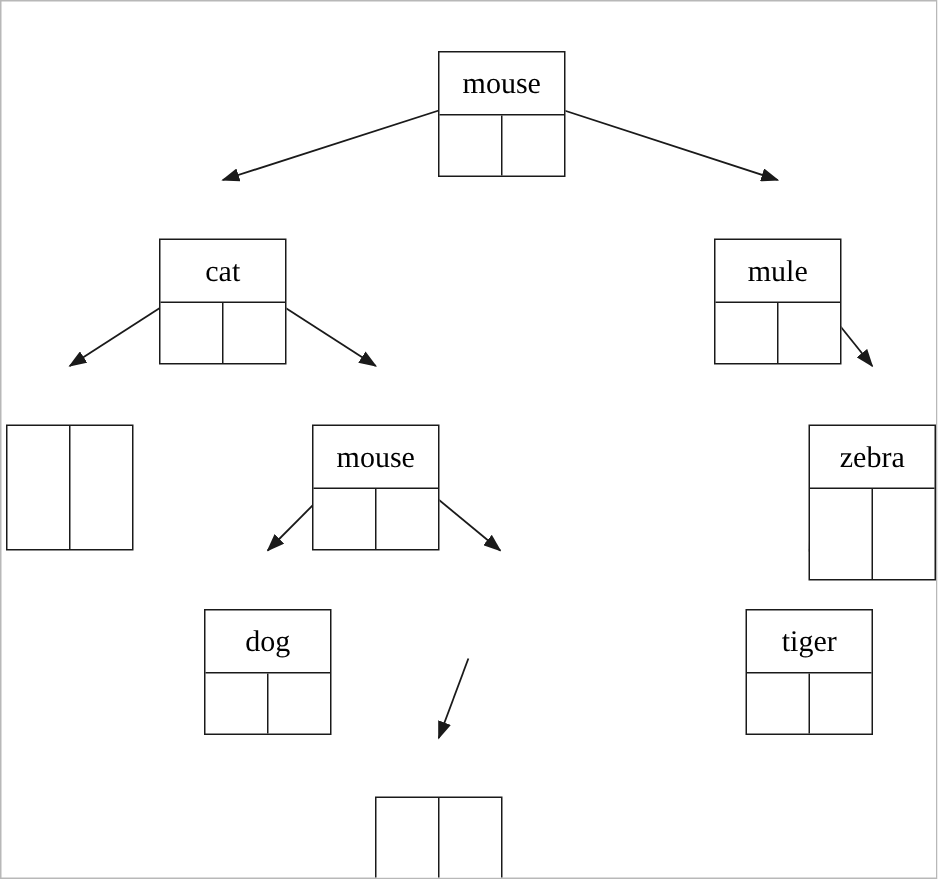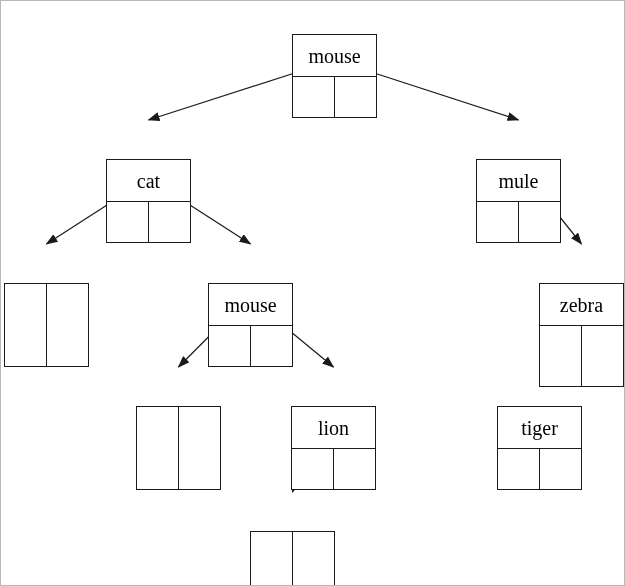--- a/index.html
+++ b/index.html
@@ -118,27 +118,21 @@
         </div>
       </div>
       <div class="node" style="left: 538px; top: 252px; width: 85px; height: 104px;">
         <div class="label-cell" style="height: 42px; color: rgb(0, 0, 0);">zebra</div>
         <div class="ptr-row">
           <div class="ptr left"></div>
           <div class="ptr right"></div>
         </div>
       </div>
       <div class="node" style="left: 135px; top: 375px; width: 85px; height: 84px;">
-        <div class="ptr-row">
-          <div class="ptr left"></div>
-          <div class="ptr right"></div>
-        </div>
-      </div>
-      <div class="node" style="left: 290px; top: 375px; width: 85px; height: 84px;">
-        <div class="label-cell" style="height: 42px; color: rgb(0, 0, 0);">lion</div>
+        <div class="label-cell" style="height: 42px; color: rgb(0, 0, 0);">dog</div>
         <div class="ptr-row">
           <div class="ptr left"></div>
           <div class="ptr right"></div>
         </div>
       </div>
       <div class="node" style="left: 496px; top: 375px; width: 85px; height: 84px; text-align: right;">
         <div class="label-cell" style="height: 42px; color: rgb(0, 0, 0);">tiger</div>
         <div class="ptr-row">
           <div class="ptr left"></div>
           <div class="ptr right"></div>

